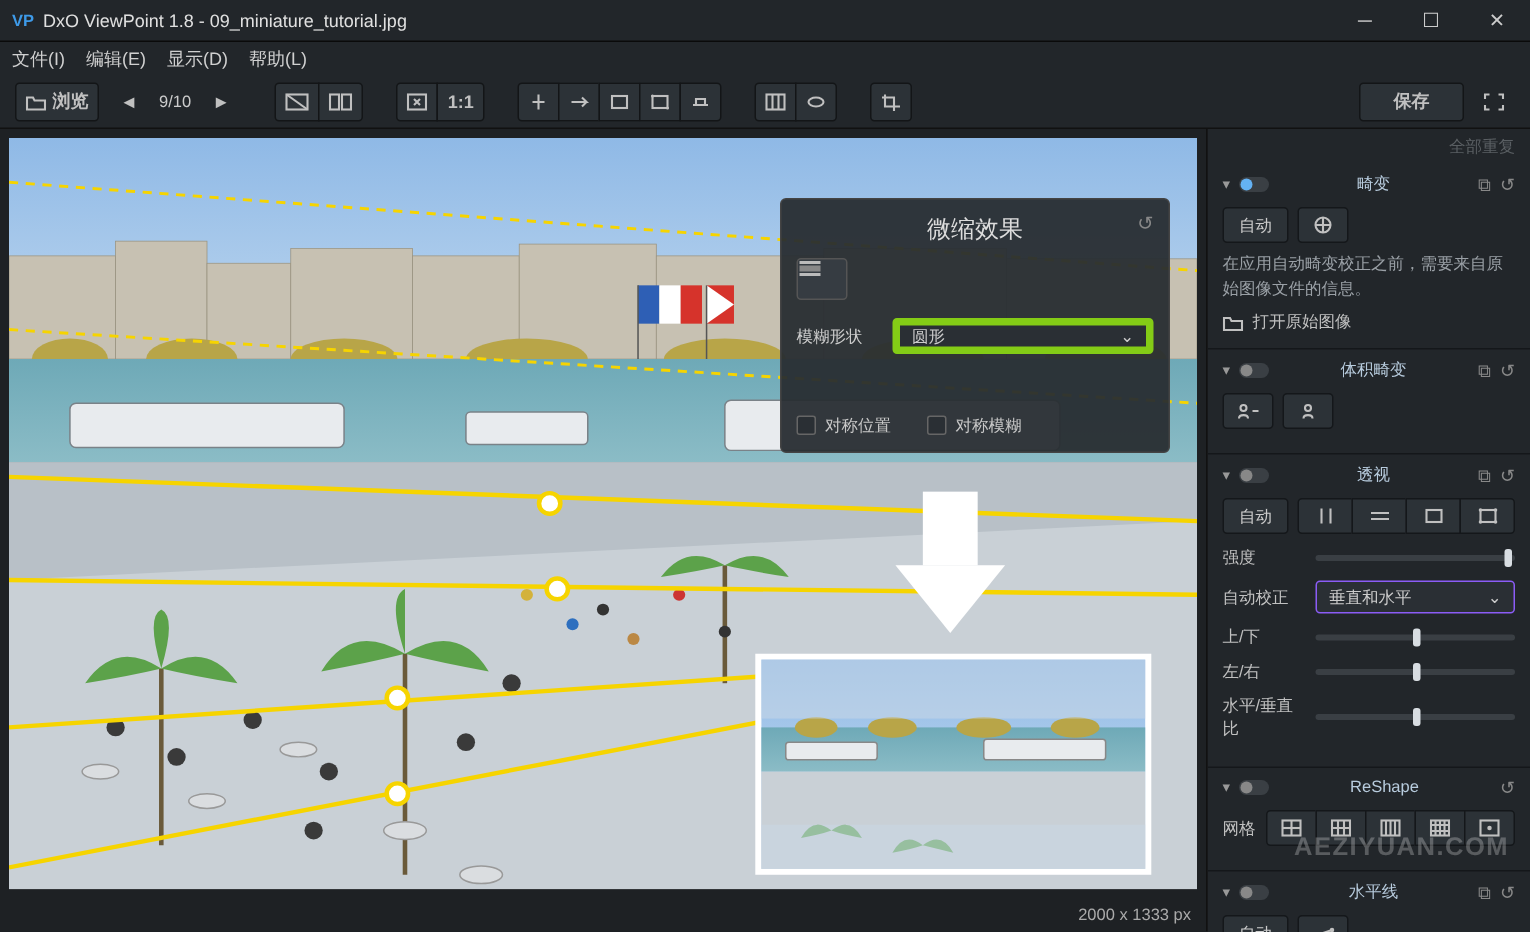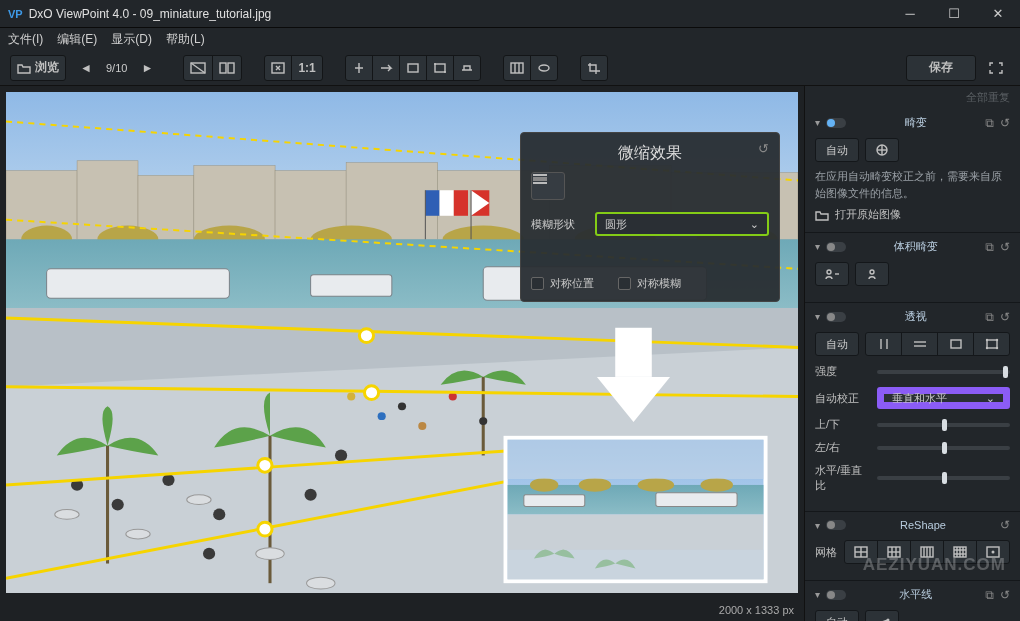--- a/index.html
+++ b/index.html
@@ -30,21 +30,21 @@
   .viewer-img svg { width: 100%; height: 100%; display: block; }
   .statusbar { height: 22px; display: flex; align-items: center; justify-content: flex-end; padding: 0 10px; font-size: 11px; color: #aaa; }
   
   .floatpanel { position: absolute; top: 40px; right: 18px; width: 260px; background: rgba(40,45,50,0.95); border: 1px solid #444; border-radius: 4px; padding: 10px; }
   .floatpanel h4 { text-align: center; font-weight: 400; font-size: 16px; color: #ddd; margin-bottom: 8px; }
   .fp-reset { position: absolute; top: 8px; right: 10px; color: #888; font-size: 13px; cursor: pointer; }
   .fp-toolrow { display: flex; gap: 6px; margin: 8px 0 12px; }
   .fp-tool { width: 34px; height: 28px; background: #363c42; border: 1px solid #555; border-radius: 3px; display:flex;align-items:center;justify-content:center;color:#ccc;cursor:pointer; }
   .fp-row { display: flex; align-items: center; gap: 8px; margin: 8px 0; font-size: 11px; }
   .fp-row label { width: 56px; color: #ccc; }
-  .fp-select { flex: 1; height: 24px; background: #2a2f34; border: 2px solid #84cc16; border-radius: 3px; display:flex;align-items:center;justify-content:space-between;padding:0 8px;color:#ccc;cursor:pointer; }
+  .fp-select { flex: 1; height: 24px; background: #2a2f34; border: 5px solid #84cc16; border-radius: 3px; display:flex;align-items:center;justify-content:space-between;padding:0 8px;color:#ccc;cursor:pointer; }
   .fp-checks { display:flex; gap: 24px; margin-top: 6px; }
   .fp-check { display:flex; align-items:center; gap:6px; font-size:11px; cursor:pointer;margin-top:32px; }
   .chkbox { width:13px;height:13px;border:1px solid #666;border-radius:2px;background:#2a2f34; }
   
   .sidebar { width: 216px; background: #22262a; overflow-y: auto; padding: 0; border-left:1px solid #111; position:relative; }
   .sb-top { font-size:11px; color:#5a5f63; text-align:right; padding:4px 10px; }
   .panel { border-bottom: 1px solid #14171a; padding: 6px 10px 10px; }
   .panel-hd { display:flex; align-items:center; gap:6px; font-size:11px; color:#bbb; margin-bottom:8px; position:relative; }
   .panel-hd .chev { color:#999; font-size:10px; cursor:pointer; }
   .panel-hd .pswitch { width:20px;height:10px;background:#3a3f44;border-radius:5px;position:relative;cursor:pointer; }
@@ -67,32 +67,32 @@
   
   .slrow { display:flex;align-items:center;gap:8px;margin:8px 0;font-size:11px;justify-content:center; }
   .slrow label { width:54px;color:#c0c0c0; }
   .slider { flex:1;height:4px;background:#3a3f44;border-radius:2px;position:relative;cursor:pointer; }
   .slider .thumb { position:absolute;top:-4px;width:5px;height:12px;background:#d8dde2;border-radius:2px; }
   .sl-center .thumb { left:calc(50% - 2px); }
   .sl-right .thumb { right: 2px; }
   
   .selrow { display:flex;align-items:center;gap:8px;margin:6px 0;font-size:11px; }
   .selrow label { width:54px;color:#c0c0c0; }
-  .psel { flex:1;height:22px;background:#2a2f34;border:7px solid #8b5cf6;border-radius:3px;display:flex;align-items:center;justify-content:space-between;padding:0 8px;color:#ccc;cursor:pointer;font-size:11px; }
+  .psel { flex:1;height:22px;background:#2a2f34;border:1px solid #8b5cf6;border-radius:3px;display:flex;align-items:center;justify-content:space-between;padding:0 8px;color:#ccc;cursor:pointer;font-size:11px; }
   
   .watermark { position:absolute;right:14px;bottom:46px;font-size:17px;font-weight:600;color:rgba(255,255,255,0.25);letter-spacing:1px;pointer-events:none; }
   
   svg .ico { stroke:#c0c0c0; stroke-width:1.4; fill:none; }
 </style>
 </head>
 <body>
 
 <div class="titlebar">
   <span class="logo">VP</span>
-  <span class="title">DxO ViewPoint 4.0 - 09_miniature_tutorial.jpg</span>
+  <span class="title">DxO ViewPoint 1.8 - 09_miniature_tutorial.jpg</span>
   <div class="winbtns">
     <div class="winbtn">─</div>
     <div class="winbtn">☐</div>
     <div class="winbtn close">✕</div>
   </div>
 </div>
 
 <div class="menubar">
   <span>文件(I)</span>
   <span>编辑(E)</span>

